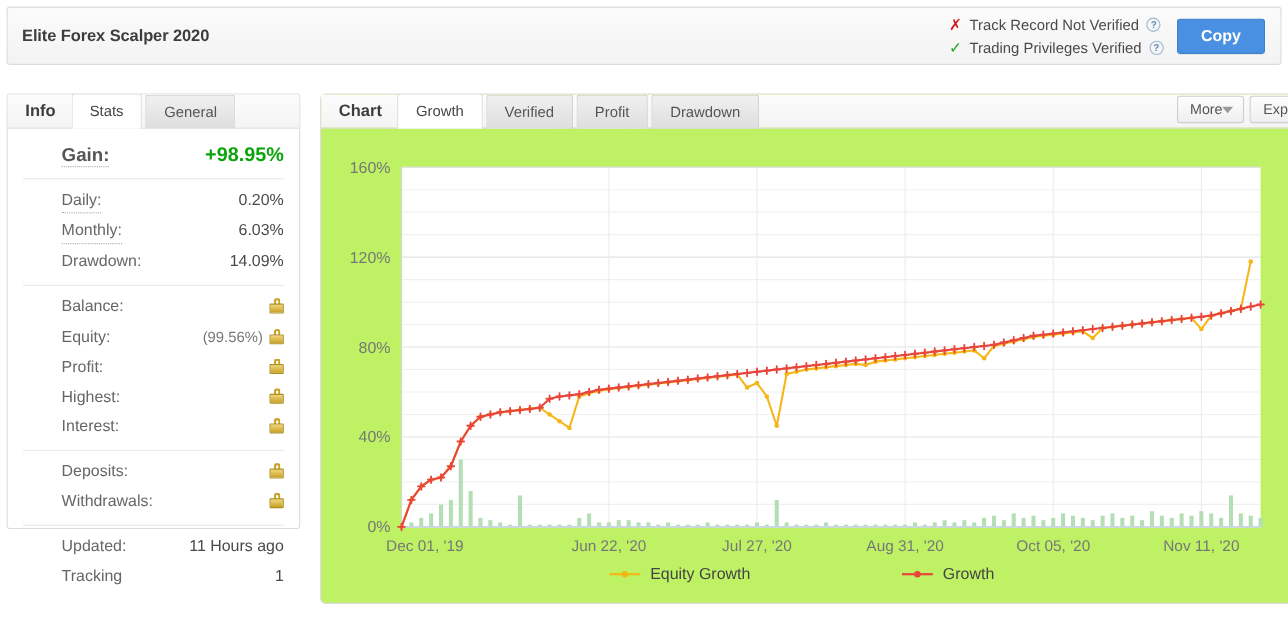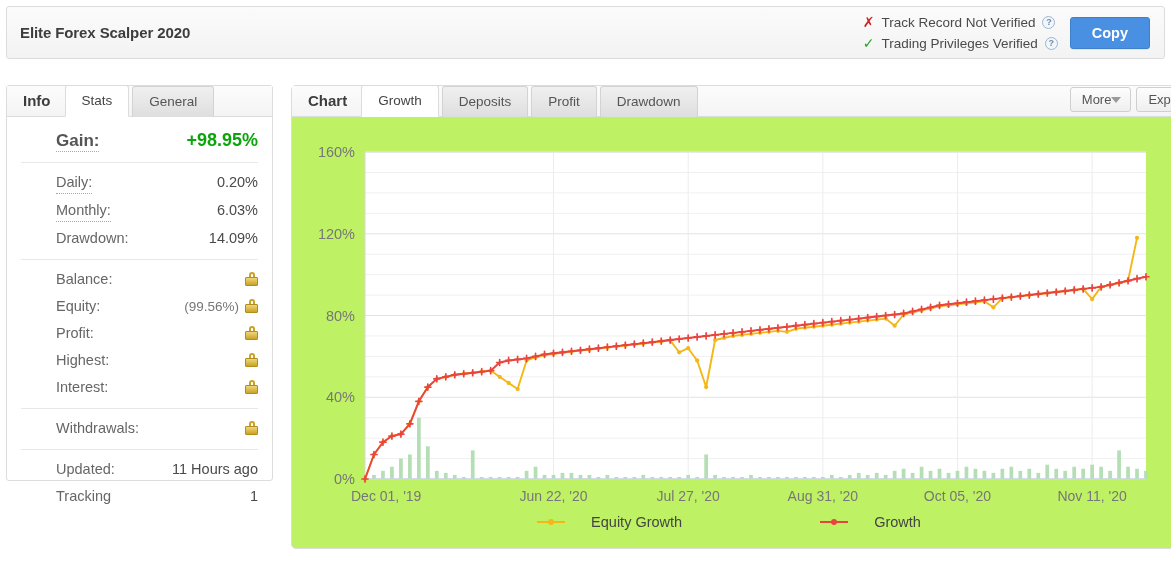--- a/index.html
+++ b/index.html
@@ -136,21 +136,21 @@
   .paren { font-size: 13.5px; color: #777; margin-right: 2px; }
 
   
   .chart-area { position: relative; width: 874px; height: 431px; }
   .chart-svg { display: block; }
   .legend {
     position: absolute; left: 0; right: 0; bottom: 18px;
     display: flex; justify-content: center; gap: 138px;
     font-size: 14.5px; color: #444;
   }
-  .legend-item { display: flex; align-items: center; gap: 26px; cursor: pointer; }
+  .legend-item { display: flex; align-items: center; gap: 9px; cursor: pointer; }
   .legend-mark { width: 28px; height: 10px; position: relative; }
   .legend-mark i {
     position: absolute; left: 0; top: 4px; width: 28px; height: 2px; display: block;
   }
   .legend-mark b {
     position: absolute; left: 11px; top: 1.5px;
     width: 6px; height: 6px; border-radius: 50%; display: block;
   }
 </style>
 </head>
@@ -224,41 +224,45 @@
         <span class="slabel plain">Highest:</span>
         <span class="sval"><span class="lock"><span class="shackle"></span><span class="body"></span></span></span>
       </div>
       <div class="srow">
         <span class="slabel plain">Interest:</span>
         <span class="sval"><span class="lock"><span class="shackle"></span><span class="body"></span></span></span>
       </div>
       <div class="sdiv"></div>
 
       <div class="srow">
+        <span class="slabel plain">Deposits:</span>
+        <span class="sval"><span class="lock"><span class="shackle"></span><span class="body"></span></span></span>
+      </div>
+      <div class="srow">
         <span class="slabel plain">Withdrawals:</span>
         <span class="sval"><span class="lock"><span class="shackle"></span><span class="body"></span></span></span>
       </div>
       <div class="sdiv"></div>
 
       <div class="srow">
         <span class="slabel plain">Updated:</span>
         <span class="sval">11 Hours ago</span>
       </div>
       <div class="srow">
         <span class="slabel plain">Tracking</span>
         <span class="sval">1</span>
       </div>
     </div>
   </div>
 
   <div class="chartpanel">
     <div class="tabbar">
       <div class="tab-title">Chart</div>
       <div class="tab active">Growth</div>
-      <div class="tab">Deposits</div>
+      <div class="tab">Verified</div>
       <div class="tab">Profit</div>
       <div class="tab">Drawdown</div>
       <div class="tab-actions">
         <div class="btn-drop">
           <span>More</span>
           <span class="caret"></span>
         </div>
         <div class="btn-drop">
           <span>Export</span>
           <span class="caret"></span>

